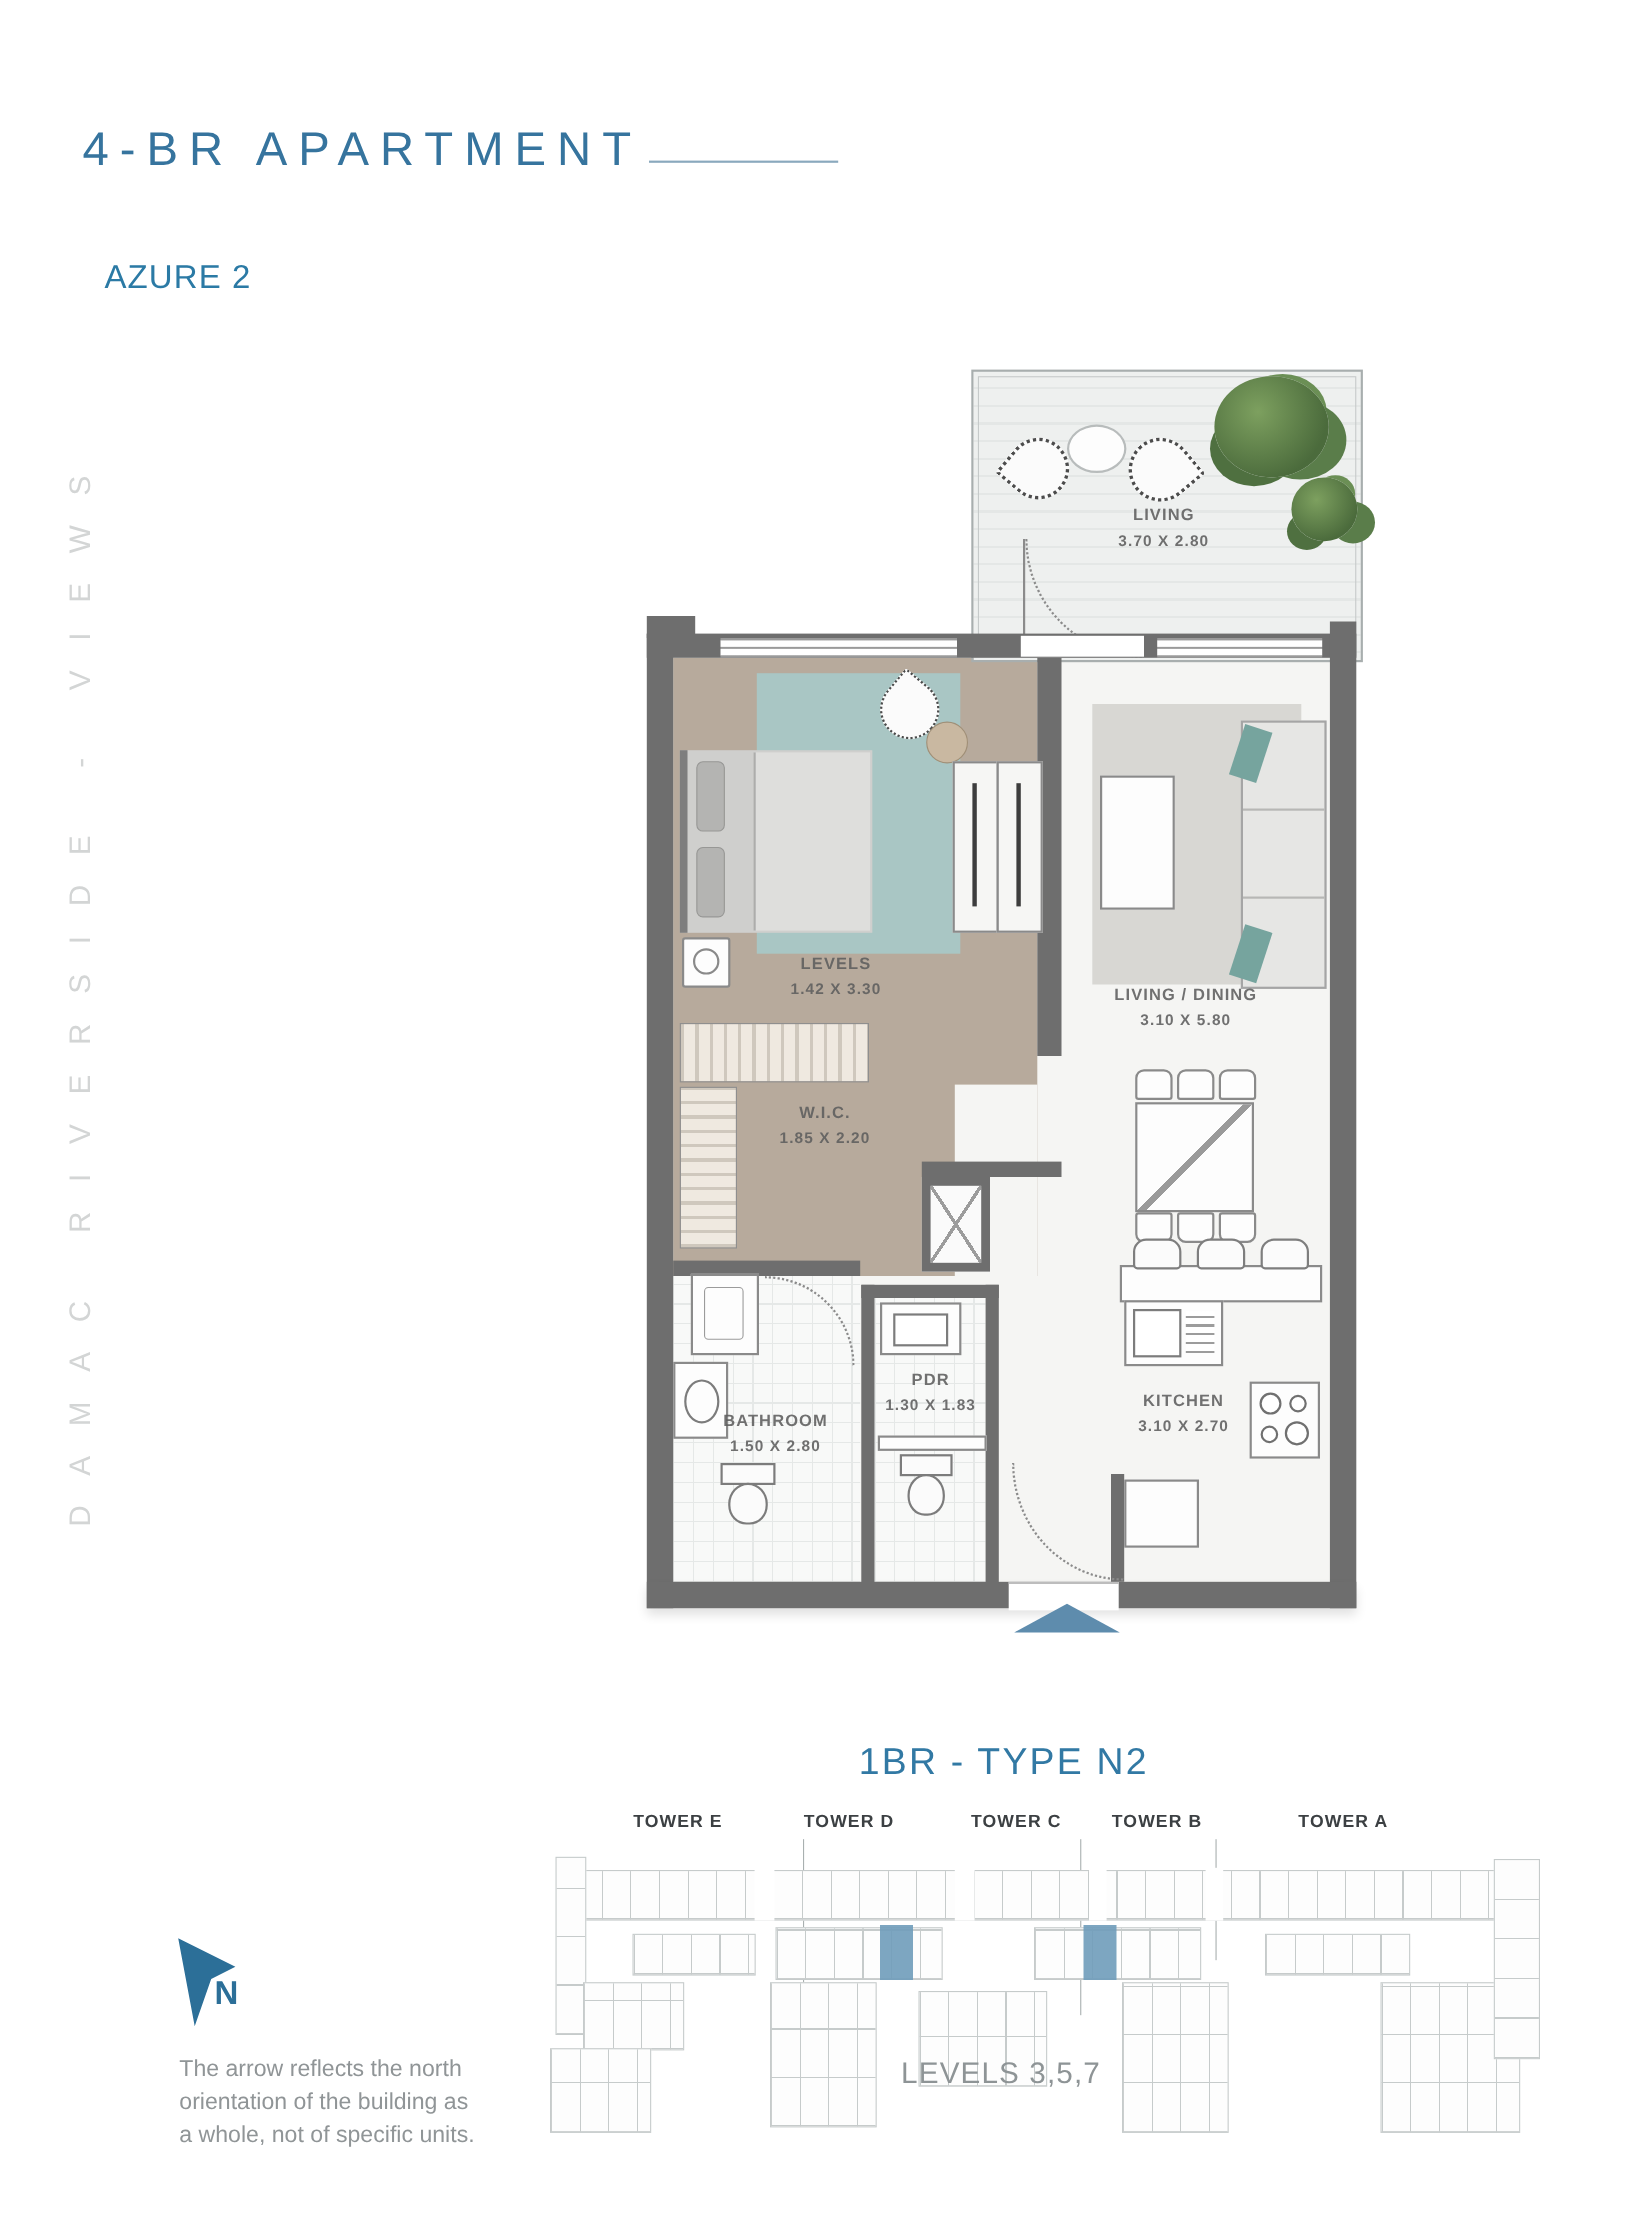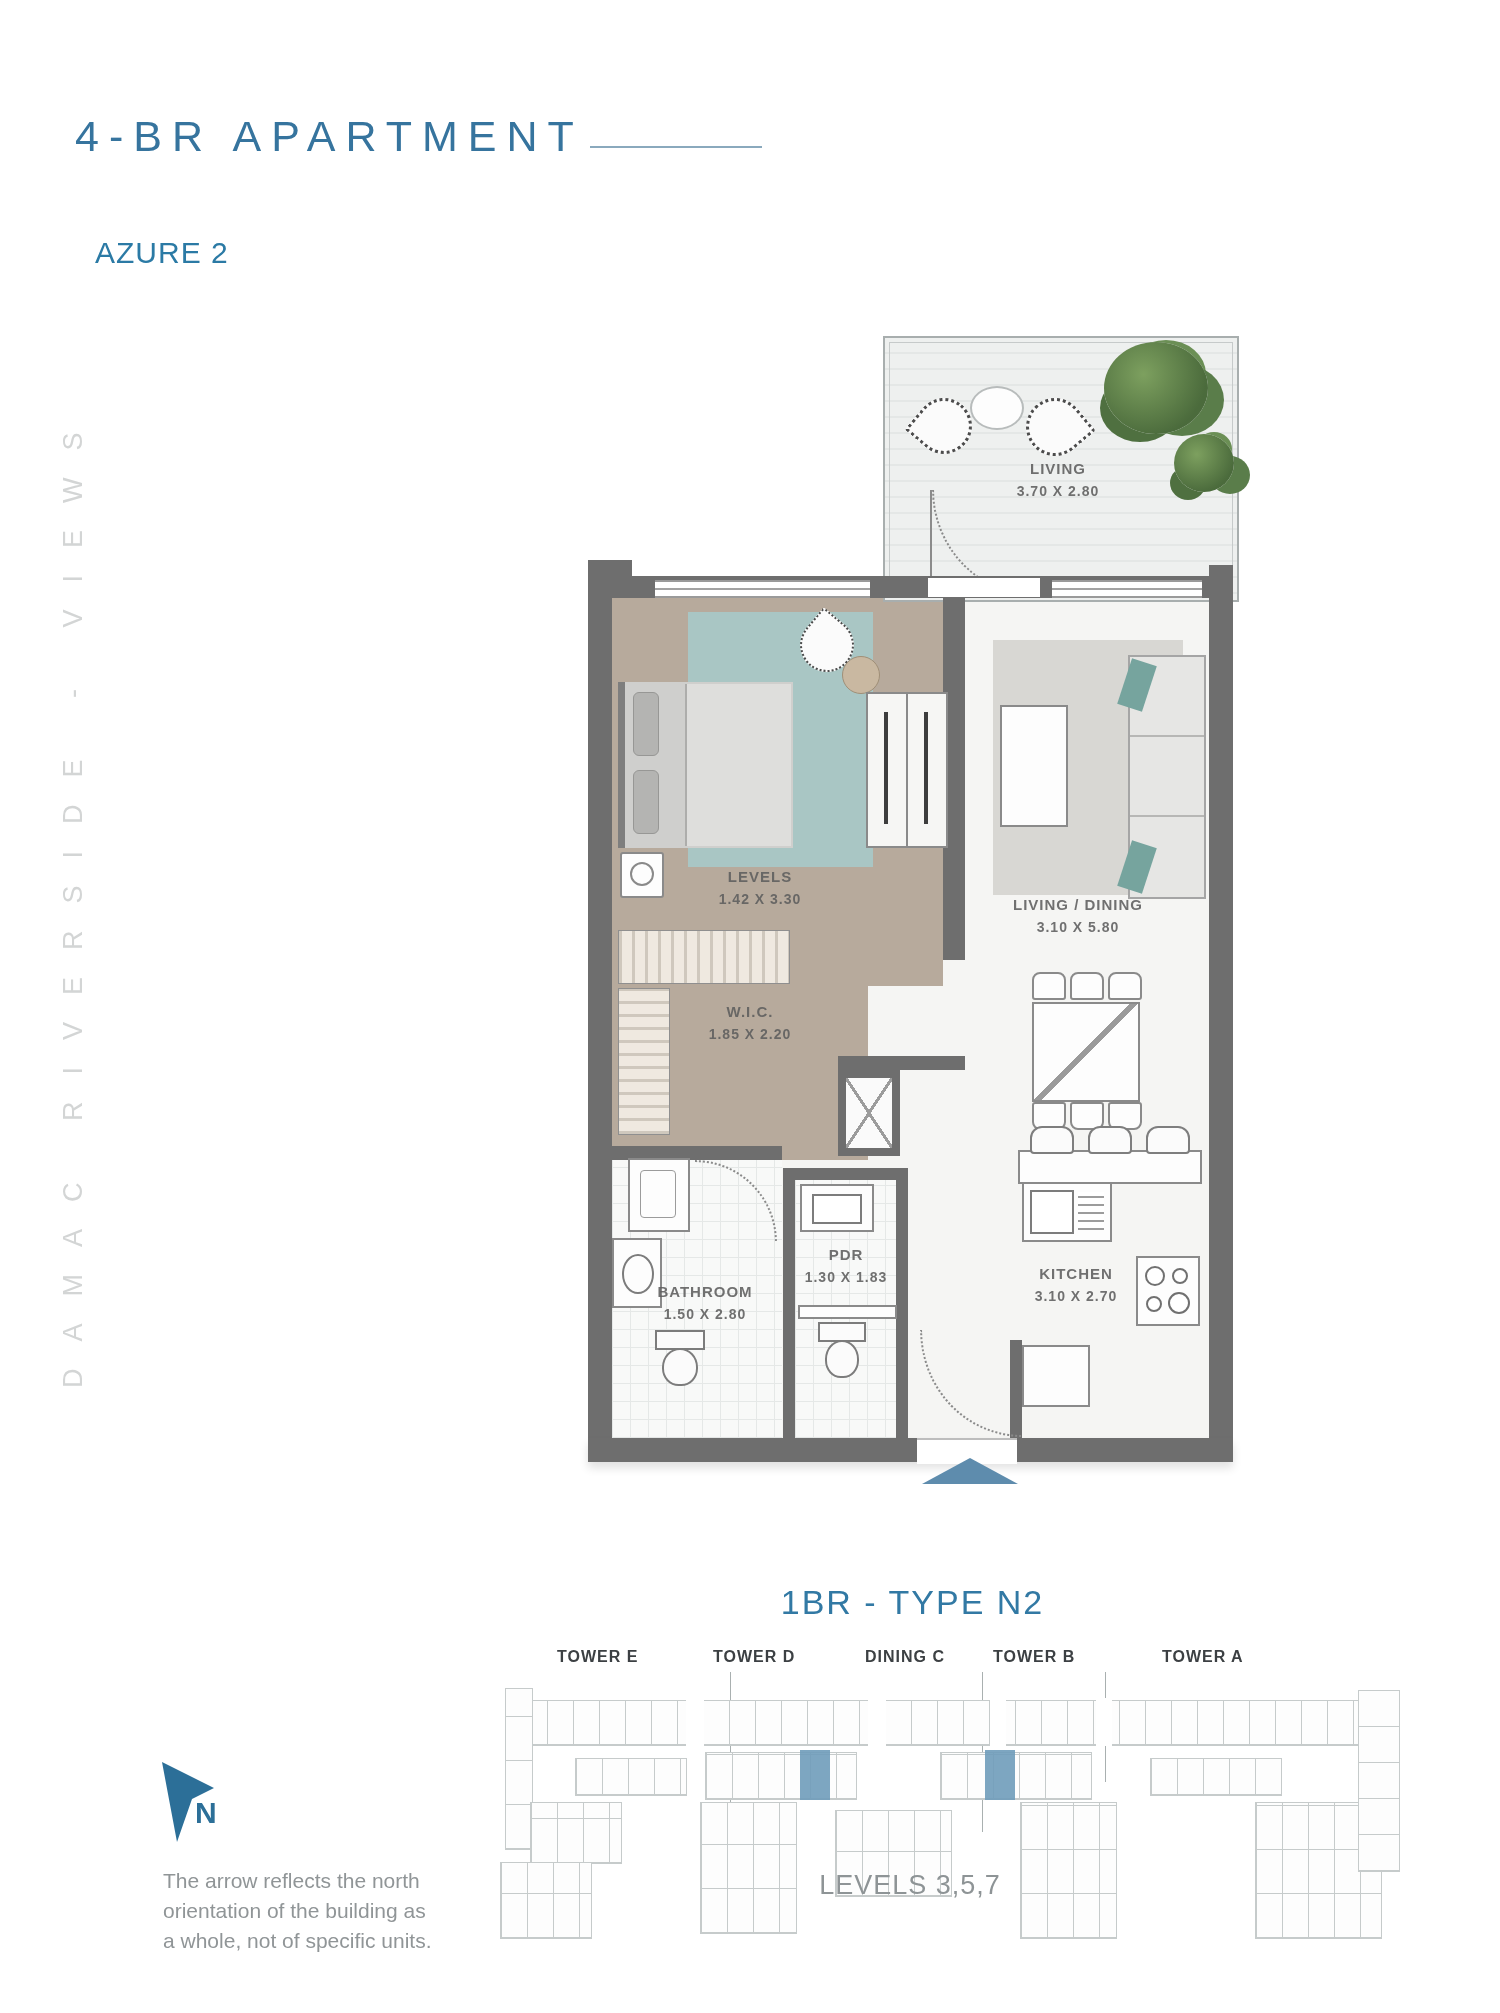--- a/index.html
+++ b/index.html
@@ -67,21 +67,21 @@
   .toilet-tank{position:absolute;background:#fbfbfb;border:2px solid #7c7c7c;}
   .toilet-bowl{position:absolute;background:#fbfbfb;border:2px solid #7c7c7c;border-radius:50% 50% 46% 46%;}
   .sink-oval{position:absolute;background:#fdfdfd;border:2px solid #7c7c7c;border-radius:50%;}
 
   .entry-triangle{position:absolute;left:922px;top:1458px;width:0;height:0;
       border-left:48px solid transparent;border-right:48px solid transparent;border-bottom:26px solid #5e8cad;}
 
   
   .type-title{position:absolute;left:740px;top:1583px;width:345px;text-align:center;
               font-size:34px;color:#3279a4;letter-spacing:2px;}
-  .tower-label{position:absolute;top:1648px;width:100px;text-align:left;
+  .tower-label{position:absolute;top:1648px;width:100px;text-align:right;
                font-size:16px;font-weight:700;color:#3c4043;letter-spacing:1px;}
   .cells{position:absolute;background-color:#fdfdfd;border:1px solid #c6cbcb;
       background-image:repeating-linear-gradient(90deg,#c6cbcb 0 1px,transparent 1px 26px),
                        repeating-linear-gradient(0deg,#c6cbcb 0 1px,transparent 1px 44px);}
   .gap{position:absolute;background:#ffffff;}
   .guide{position:absolute;width:1px;background:#a9b0b0;}
   .hl{position:absolute;background:#6f9cba;opacity:.9;}
   .levels-label{position:absolute;left:760px;top:1870px;width:300px;text-align:center;
                 font-size:27px;color:#8e9496;letter-spacing:1px;}
 
@@ -238,21 +238,21 @@
     <div>KITCHEN</div>
     <div class="dims">3.10 X 2.70</div>
   </div>
 </div>
 
 <div class="type-title">1BR - TYPE N2</div>
 
 <div>
   <div class="tower-label" style="left:557px;">TOWER E</div>
   <div class="tower-label" style="left:713px;">TOWER D</div>
-  <div class="tower-label" style="left:865px;">DINING C</div>
+  <div class="tower-label" style="left:865px;">TOWER C</div>
   <div class="tower-label" style="left:993px;">TOWER B</div>
   <div class="tower-label" style="left:1162px;">TOWER A</div>
 
   <div class="guide" style="left:730px;top:1672px;height:160px;"></div>
   <div class="guide" style="left:982px;top:1672px;height:160px;"></div>
   <div class="guide" style="left:1105px;top:1672px;height:110px;"></div>
 
   <div class="cells" style="left:520px;top:1700px;width:870px;height:44px;"></div>
   <div class="gap" style="left:686px;top:1698px;width:18px;height:48px;"></div>
   <div class="gap" style="left:868px;top:1698px;width:18px;height:48px;"></div>

